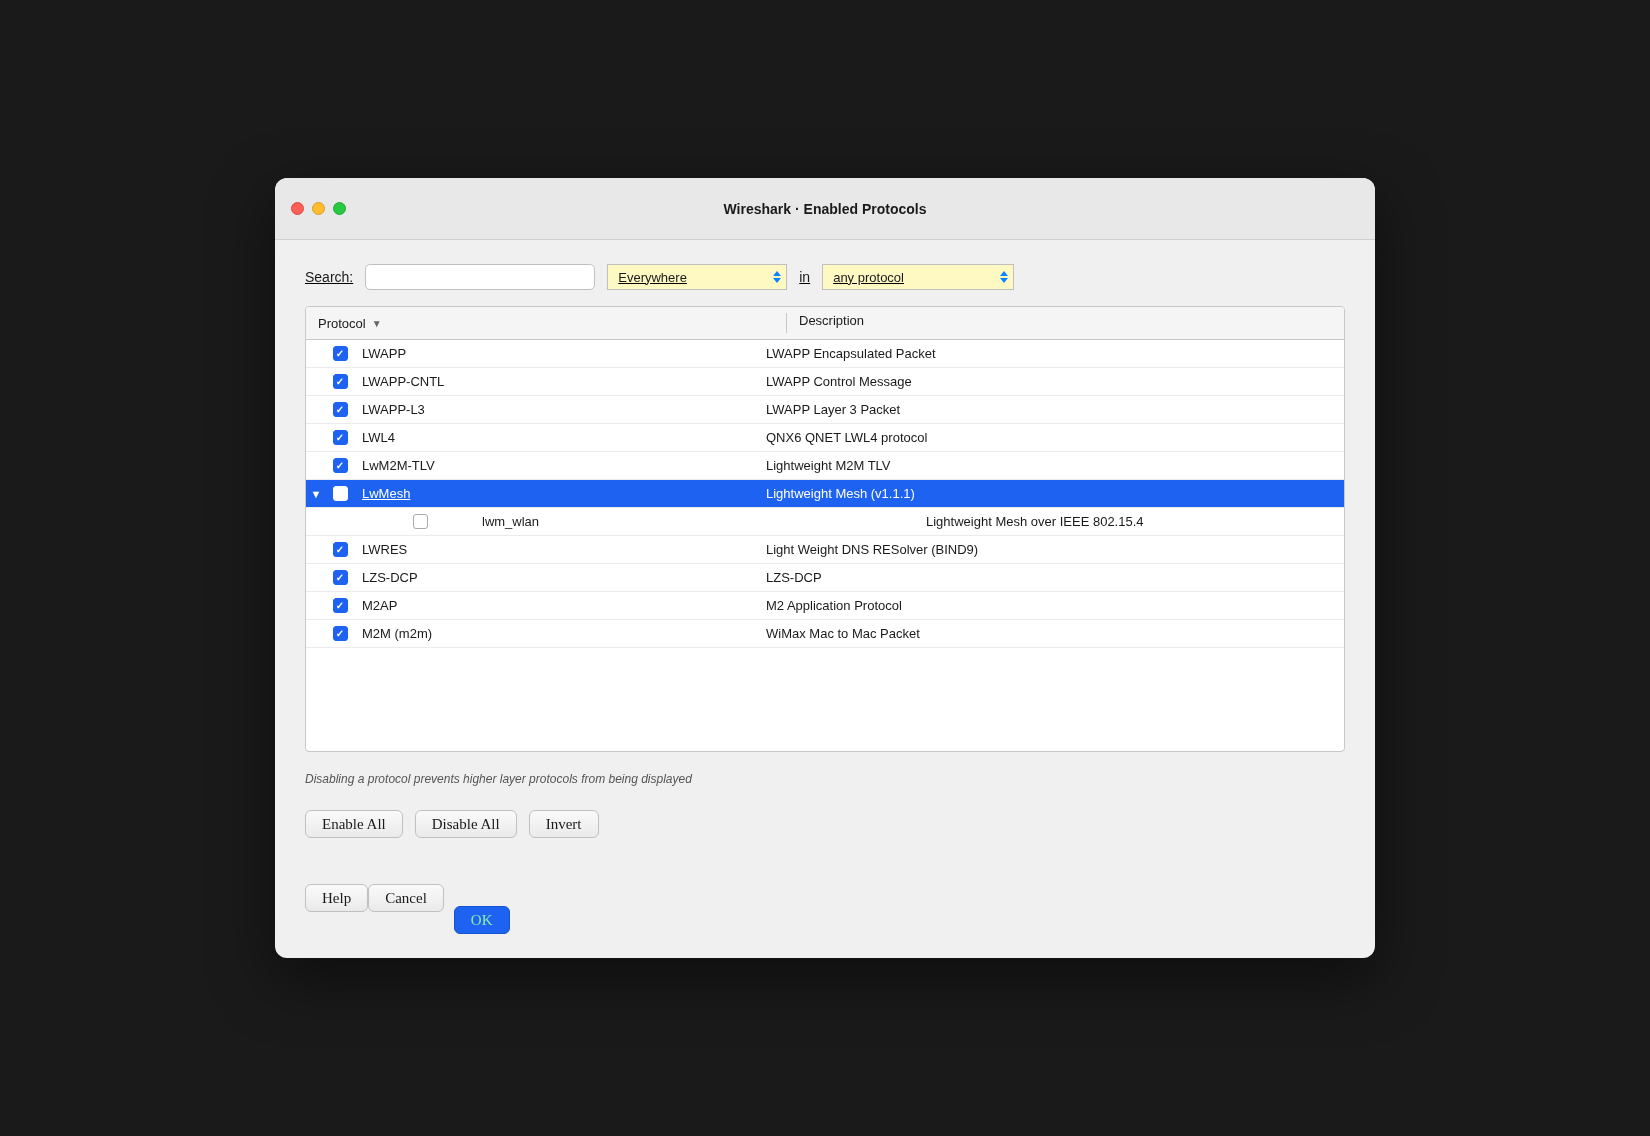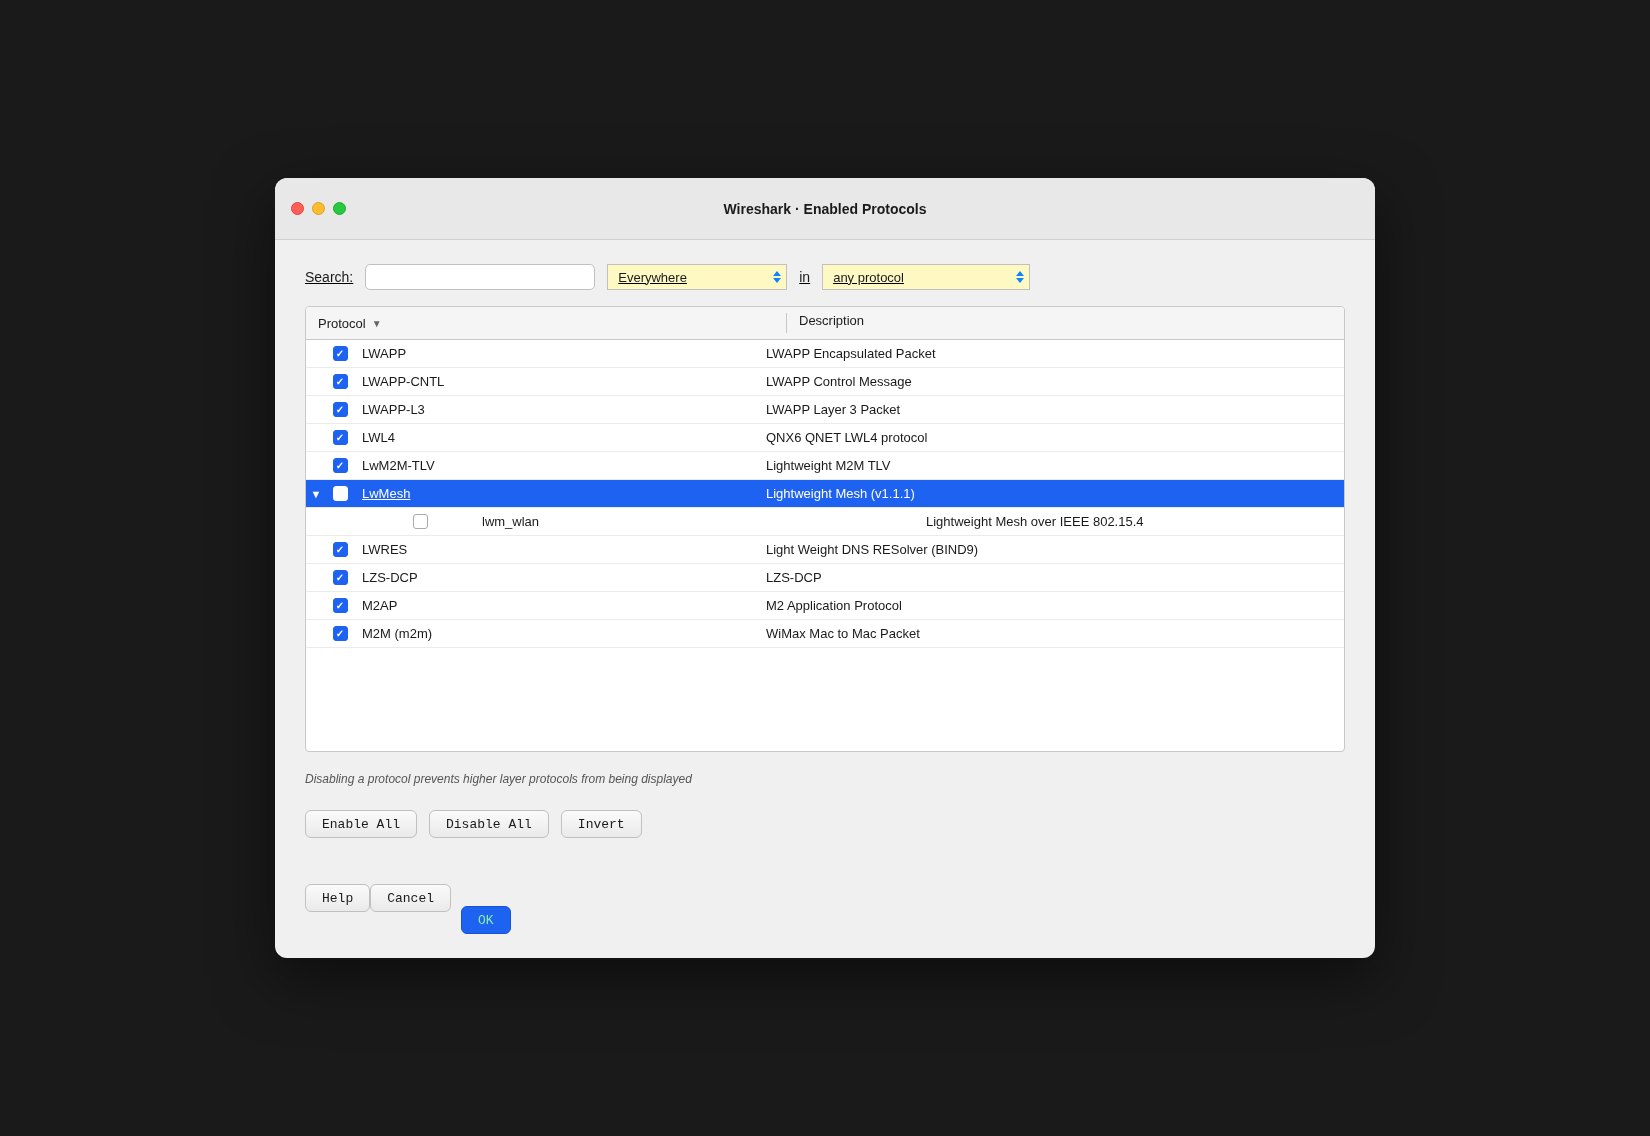--- a/index.html
+++ b/index.html
@@ -112,21 +112,21 @@
       height: 26px;
       cursor: pointer;
       outline: none;
     }
 
     .dropdown-everywhere {
       width: 180px;
     }
 
     .dropdown-protocol {
-      width: 208px;
+      width: 192px;
     }
 
     .dropdown-arrow {
       position: absolute;
       right: 6px;
       pointer-events: none;
       display: flex;
       flex-direction: column;
       gap: 2px;
       align-items: center;
@@ -313,26 +313,26 @@
     .action-buttons {
       display: flex;
       gap: 12px;
       margin-top: 8px;
     }
 
     .btn {
       height: 28px;
       padding: 0 16px;
       border-radius: 6px;
-      font-size: 13px;
+      font-size: 15px;
       cursor: pointer;
       border: 1px solid #c0c0c0;
       background: linear-gradient(to bottom, #fafafa, #eaeaea);
       color: #1a1a1a;
-      font-family: Liberation Mono, monospace;
+      font-family: Liberation Serif, serif;
     }
 
     .btn.primary {
       background: #1d62f0;
       border-color: #1554d0;
       color: #86efac;
       font-weight: 500;
       margin-top: 44px;
     }
 

